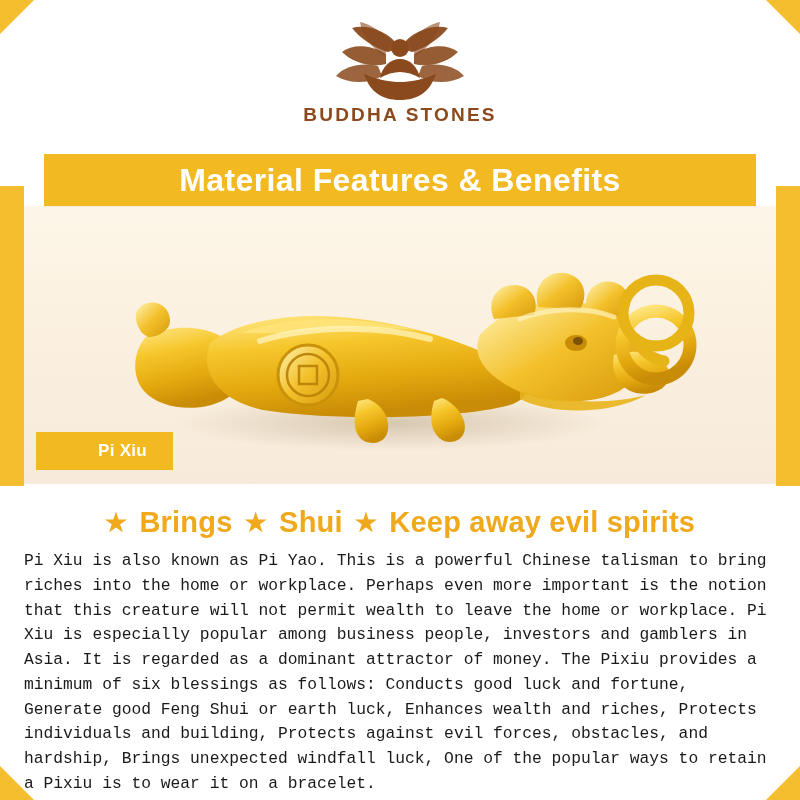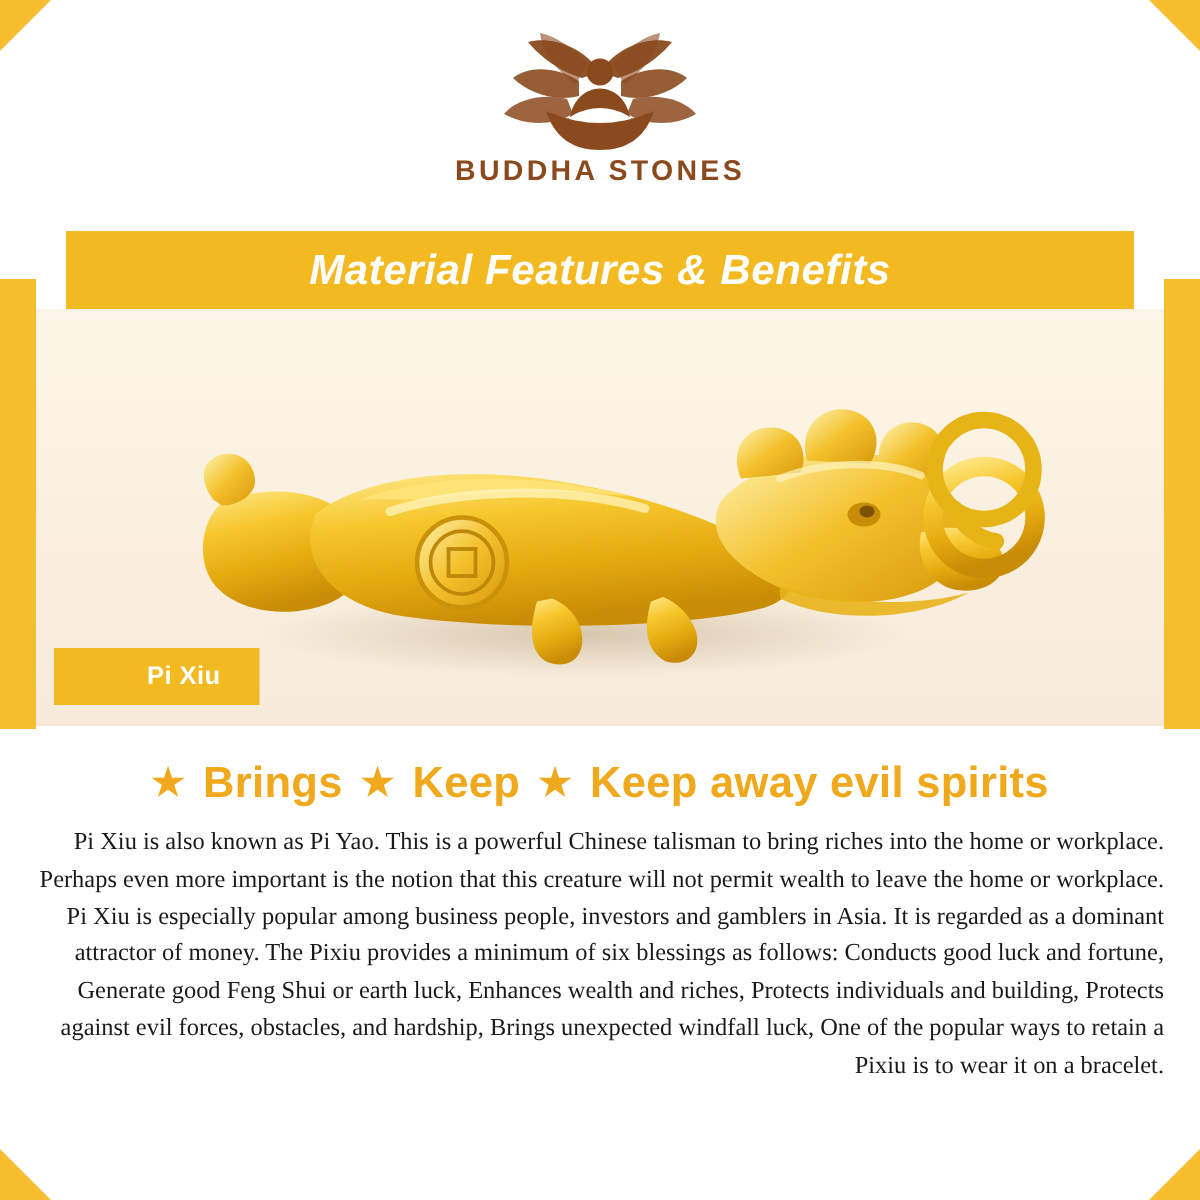--- a/index.html
+++ b/index.html
@@ -102,25 +102,24 @@
     height: 52px;
     background: #F3B921;
     display: flex;
     align-items: center;
     justify-content: center;
     z-index: 6;
     box-shadow: 0 1px 0 rgba(0,0,0,0.04);
   }
   .banner-title {
     color: #ffffff;
-    font-size: 28px;
+    font-size: 32px;
     font-weight: bold;
     letter-spacing: 0.4px;
     font-family: "Liberation Sans", sans-serif;
-    font-style: italic;
   }
 
   
   .hero {
     position: relative;
     height: 278px;
     margin: 0;
     background: linear-gradient(180deg, #fdf6e8 0%, #fbf1e0 40%, #f7eada 100%);
     overflow: hidden;
     z-index: 3;
@@ -178,22 +177,22 @@
     line-height: 1;
   }
 
   
   .body-copy {
     position: relative;
     margin: 10px 24px 0 24px;
     font-size: 16.3px;
     line-height: 1.52;
     color: #1a1a1a;
-    text-align: right;
-    font-family: Liberation Serif, serif;
+    text-align: left;
+    font-family: Liberation Mono, monospace;
     z-index: 6;
   }
 </style>
 </head>
 <body>
 
 <div class="page">
 
   <div class="corner corner-tl"></div>
   <div class="corner corner-tr"></div>
@@ -288,20 +287,20 @@
         <path d="M430 104 C460 92 500 92 524 102" fill="none" stroke="#FFF6C4" stroke-width="5" stroke-linecap="round" opacity="0.65"></path>
       </svg>
     </div>
     <div class="label-chip">Pi Xiu</div>
   </div>
 
   <div class="tagline">
     <span class="star">★</span>
     <span>Brings</span>
     <span class="star">★</span>
-    <span>Keep</span>
+    <span>Shui</span>
     <span class="star">★</span>
     <span>Keep away evil spirits</span>
   </div>
 
   <div class="body-copy">Pi Xiu is also known as Pi Yao. This is a powerful Chinese talisman to bring riches into the home or workplace. Perhaps even more important is the notion that this creature will not permit wealth to leave the home or workplace. Pi Xiu is especially popular among business people, investors and gamblers in Asia. It is regarded as a dominant attractor of money. The Pixiu provides a minimum of six blessings as follows: Conducts good luck and fortune, Generate good Feng Shui or earth luck, Enhances wealth and riches, Protects individuals and building, Protects against evil forces, obstacles, and hardship, Brings unexpected windfall luck, One of the popular ways to retain a Pixiu is to wear it on a bracelet.</div>
 
 </div>
 
 </body></html>

